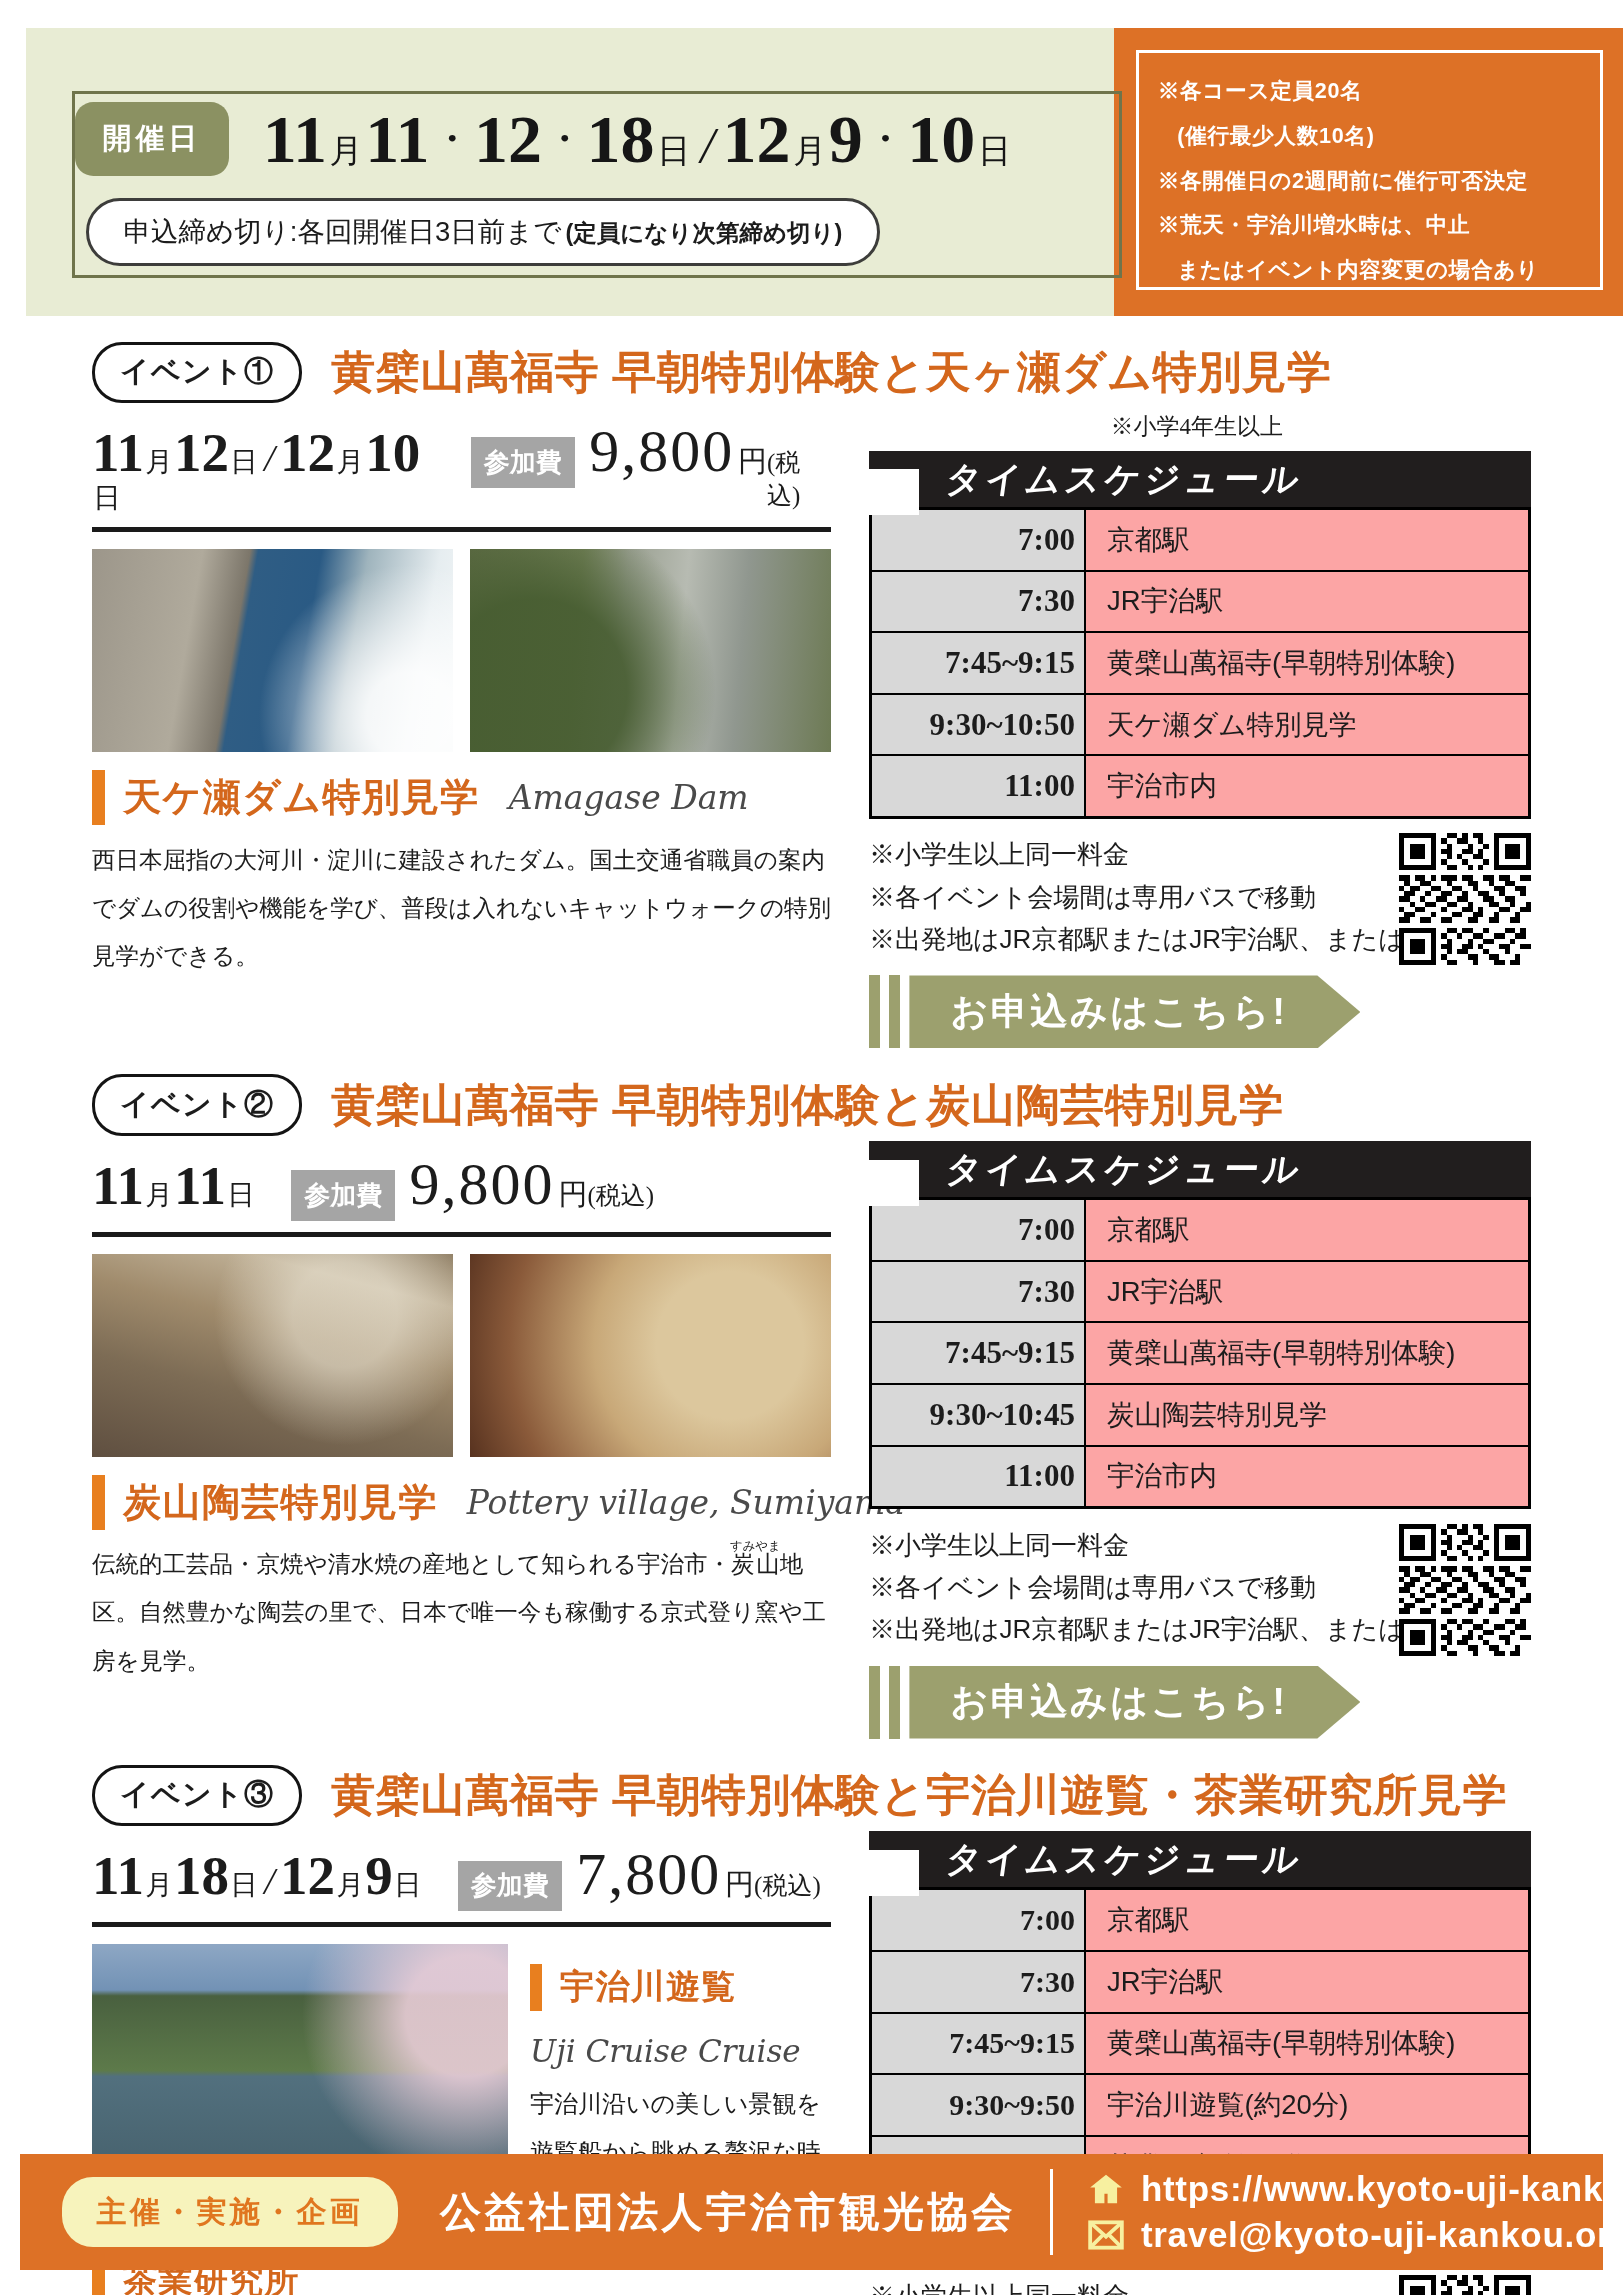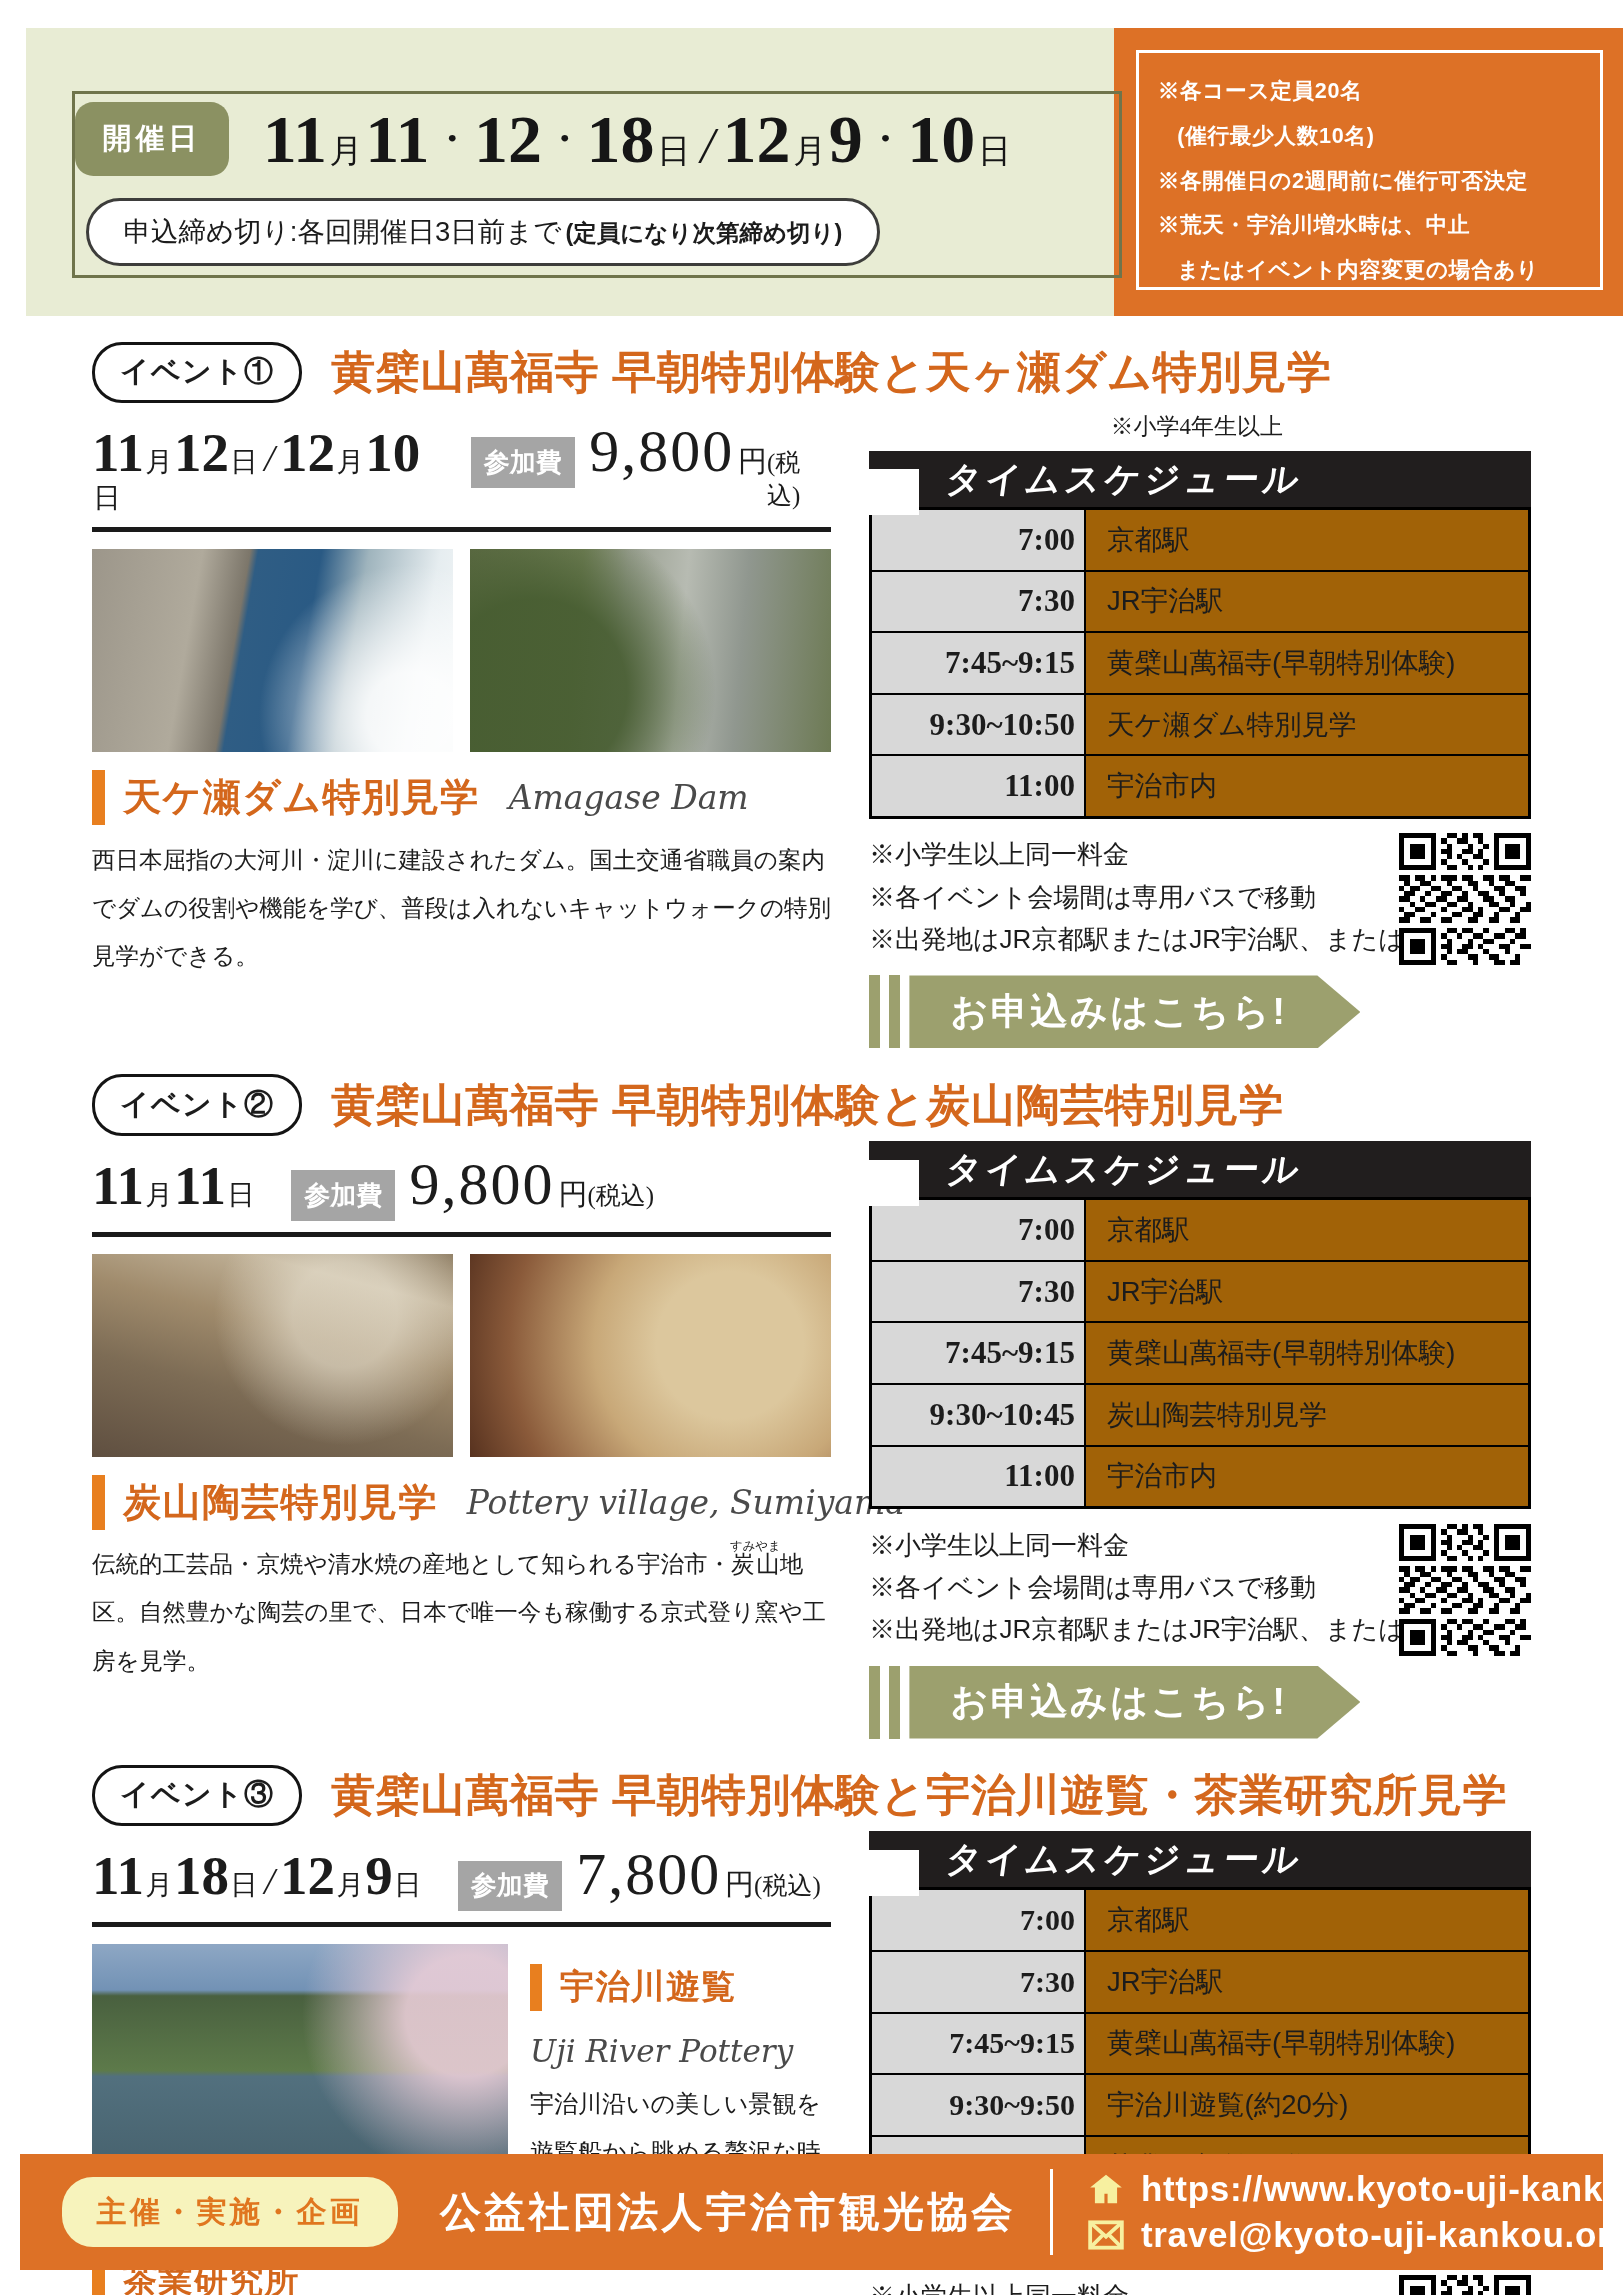--- a/index.html
+++ b/index.html
@@ -62,21 +62,21 @@
   .cap-jp{color:#d4671c;font-size:38px;font-weight:bold;letter-spacing:1.3px;white-space:nowrap;}
   .cap-en{font-family:"DejaVu Serif",serif;font-style:italic;color:#4a4a4a;font-size:33px;margin-left:29px;white-space:nowrap;}
   .desc{font-size:23.5px;line-height:2.05;margin:10.5px 0 0;color:#1d1d1d;}
   .desc ruby rt{font-size:12.4px;}
 
   .age-note{text-align:center;font-family:"Liberation Serif",serif;font-size:23px;margin:2.6px 6.5px 9.2px 0;}
   .age-note:empty{display:none;margin:0;}
   .sched-h{position:relative;background:#211e1e;height:56px;display:flex;align-items:center;padding-left:77px;}
   .sched-h::before{content:"";position:absolute;left:0;top:18.3px;width:50px;height:46px;background:#fff;}
   .sched-title{color:#fff;font-size:35px;font-weight:bold;letter-spacing:3.9px;transform:skewX(-8deg);}
-  table.sched{width:100%;border-collapse:collapse;border:3.3px solid #000;background:#a16207;}
+  table.sched{width:100%;border-collapse:collapse;border:3.3px solid #000;background:#fca5a5;}
   table.sched td{border:2.6px solid #000;}
   td.time{width:199px;background:#d8d8d8;font-family:"Liberation Serif",serif;font-weight:bold;
           font-size:31px;text-align:right;padding:11.8px 9.2px 11.8px 3.9px;white-space:nowrap;}
   td.place{font-size:27.5px;padding:11.8px 5.2px 11.8px 21px;}
   .e3 td.time{font-size:30px;padding-top:7.8px;padding-bottom:7.8px;}
 
   .post{display:flex;margin-top:14.4px;gap:14.4px;}
   .post-left{flex:1;min-width:0;}
   .note-line{font-size:26px;line-height:1.62;white-space:nowrap;}
   .apply{display:flex;align-items:center;gap:9.2px;margin-top:15.7px;}
@@ -351,21 +351,21 @@
             <span class="price-tax">(税込)</span>
           </div>
           <div class="rule"></div>
           <div class="e3-row1">
             <div class="e3-river photo-river"></div>
             <div class="e3-col">
               <div class="caption">
                 <span class="cap-bar"></span>
                 <span class="cap-jp">宇治川遊覧</span>
               </div>
-              <div class="capen-block">Uji River Pottery</div>
+              <div class="capen-block">Uji Cruise Cruise</div>
               <p class="e3-desc">宇治川沿いの美しい景観を遊覧船から眺める贅沢な時間を体験。</p>
             </div>
           </div>
           <div class="e3-row2">
             <div class="e3-textcol">
               <div class="caption">
                 <span class="cap-bar"></span>
                 <span class="cap-jp">茶業研究所</span>
               </div>
 

